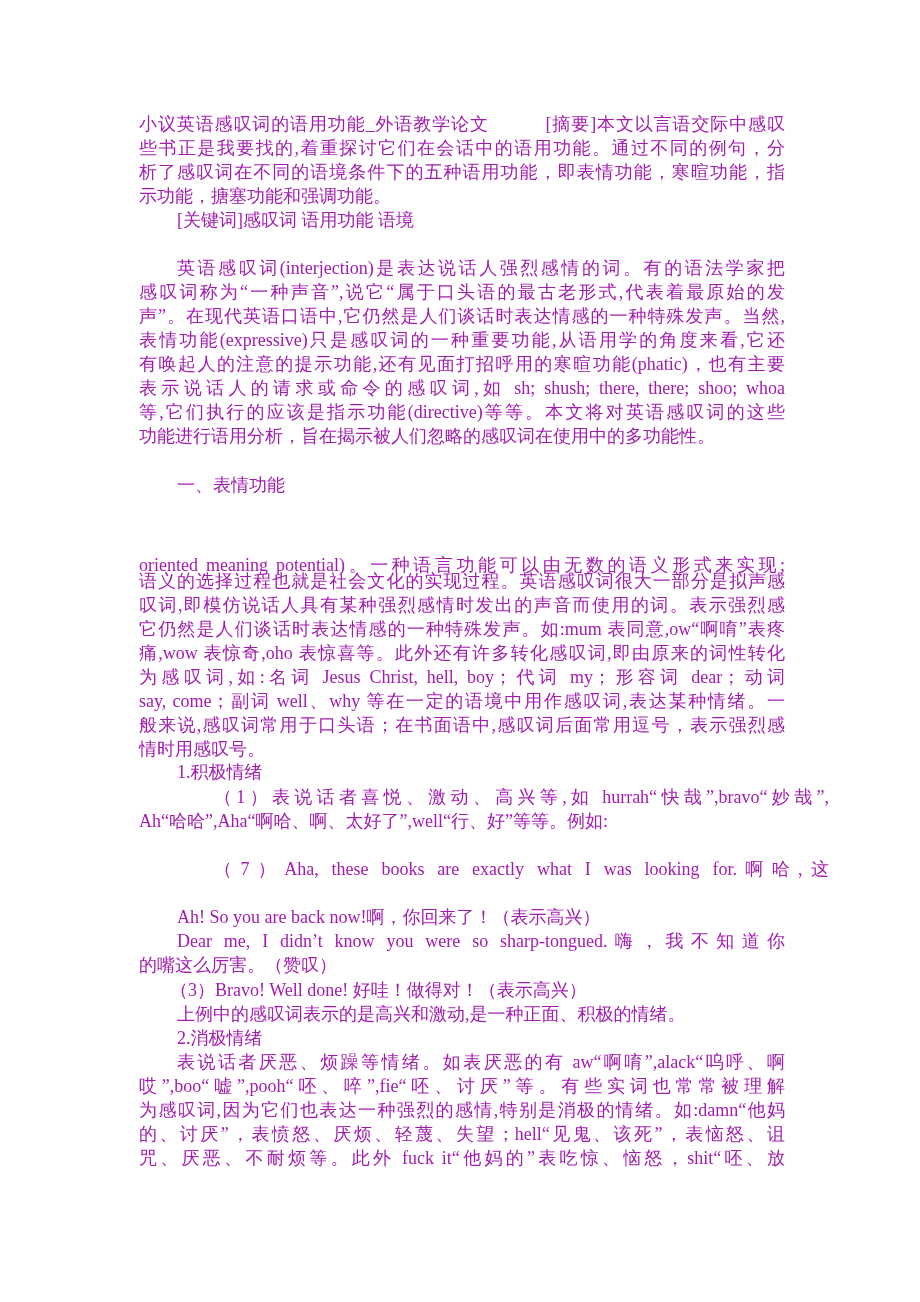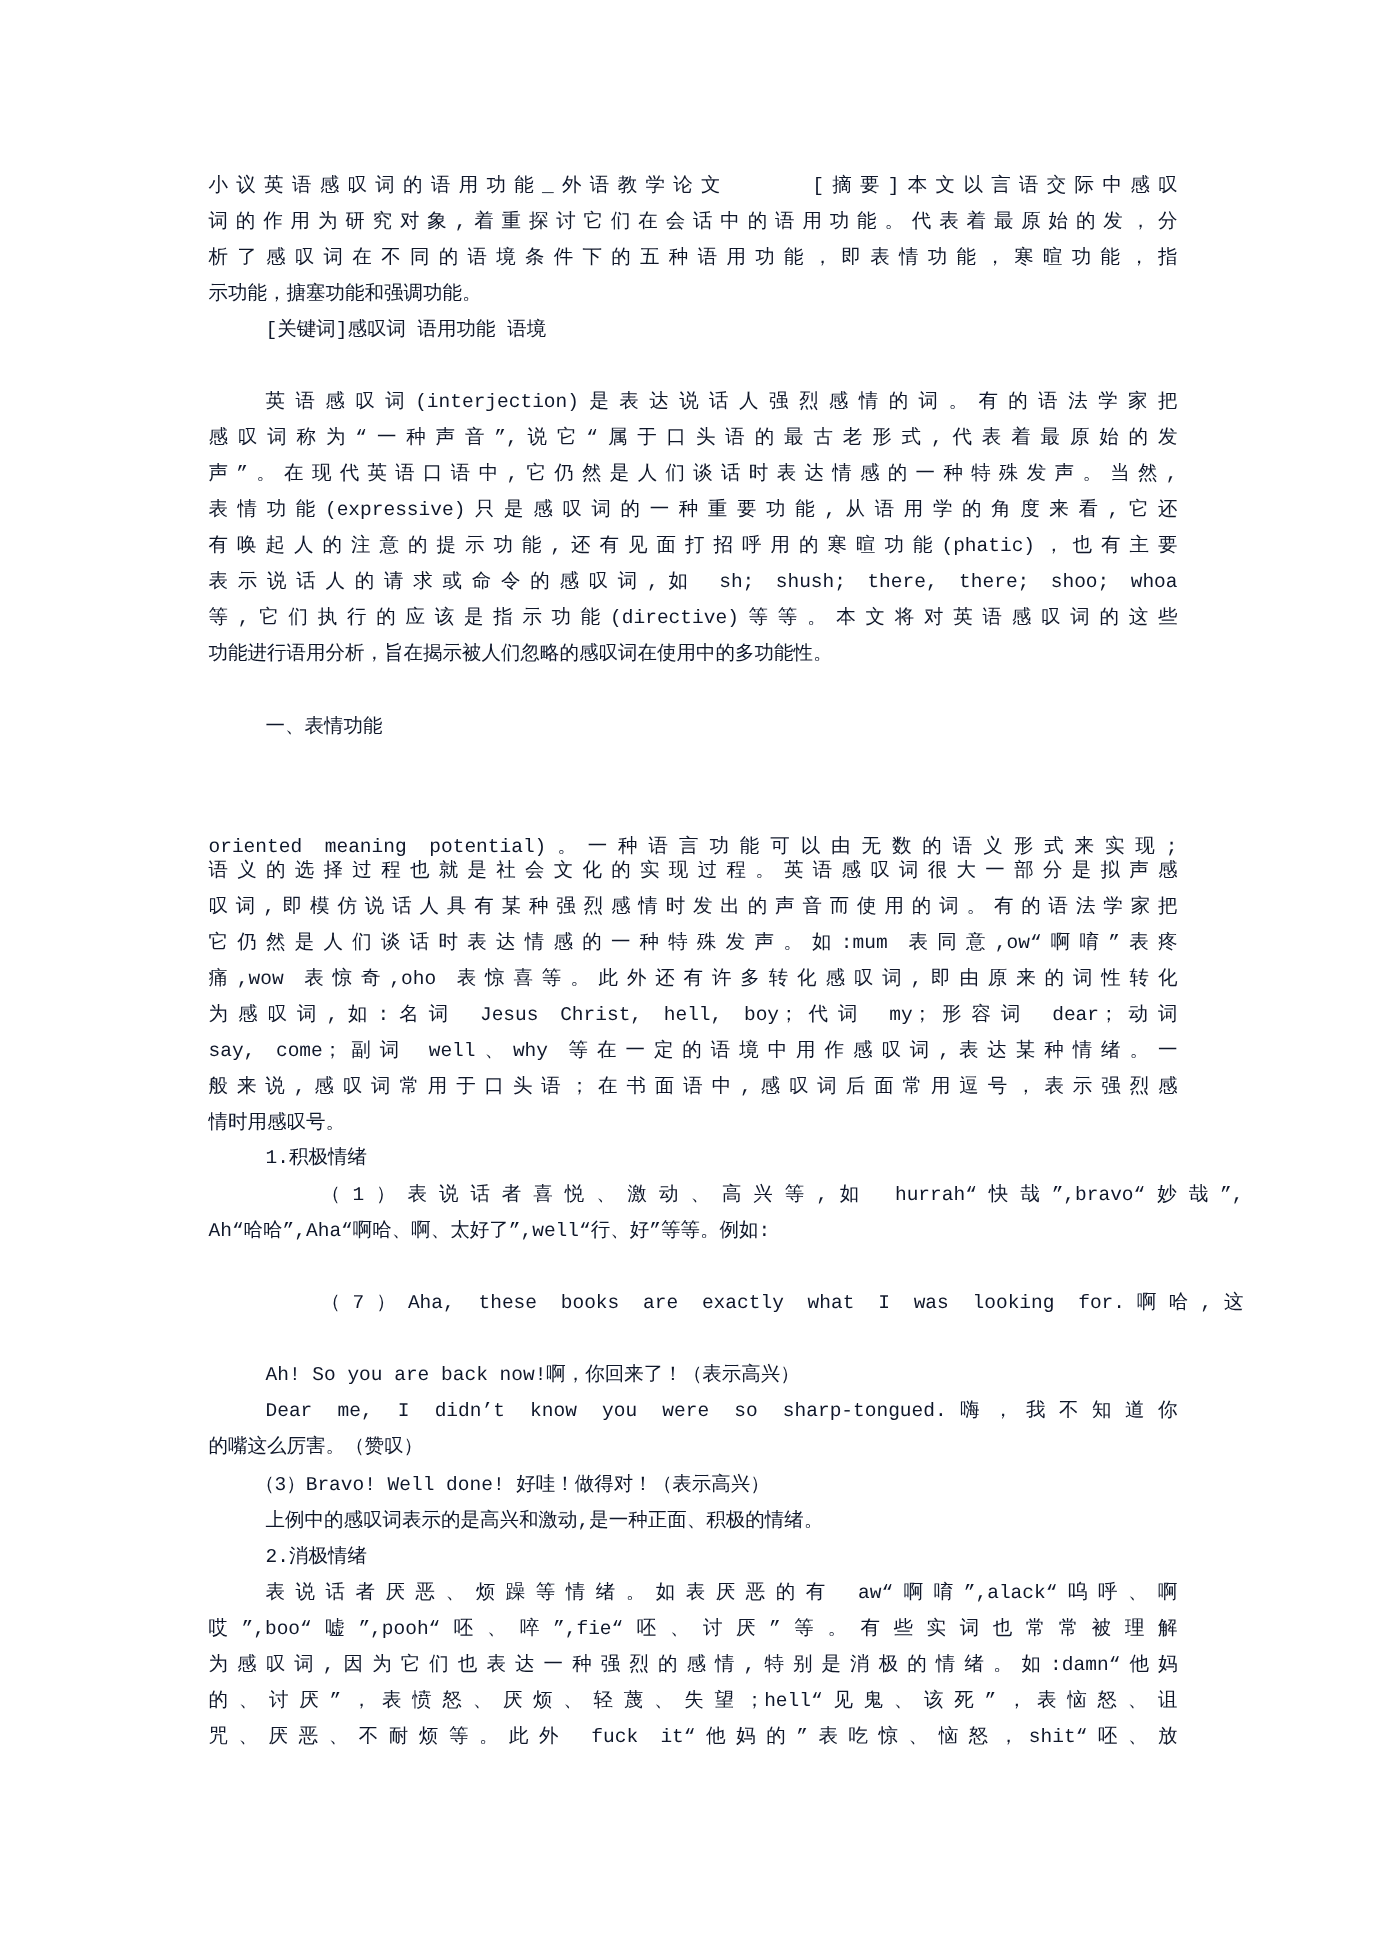--- a/index.html
+++ b/index.html
@@ -3,23 +3,23 @@
 <meta charset="utf-8">
 <style>
   html, body { margin: 0; padding: 0; background: #ffffff; }
   body { width: 920px; height: 1302px; position: relative; overflow: hidden; }
   .page { position: absolute; left: 0; top: 0; width: 920px; height: 1302px; background: #ffffff; }
   .line {
     position: absolute;
     left: 139px;
     height: 24px;
     line-height: 24px;
-    font-family: Liberation Mono, monospace;
-    font-size: 13px;
-    color: #0f172a;
+    font-family: Liberation Serif, serif;
+    font-size: 18px;
+    color: #a21caf;
     white-space: pre;
     overflow: visible;
   }
   .line.full {
     width: 646px;
     text-align: justify;
     text-align-last: justify;
     white-space: normal;
   }
   .line.indent { left: 177px; }
@@ -27,39 +27,39 @@
   .line.paren { left: 170px; }
   .line.paren.full { width: 615px; margin-left: 44px; }
   .line.heading { left: 177px; }
 </style>
 </head>
 <body>
 
 <div class="page">
 
   <div class="line full" style="top:112px">小议英语感叹词的语用功能_外语教学论文　　　[摘要]本文以言语交际中感叹</div>
-  <div class="line full" style="top:136px">词的作用为研究对象,着重探讨它们在会话中的语用功能。代表着最原始的发，分</div>
+  <div class="line full" style="top:136px">些书正是我要找的,着重探讨它们在会话中的语用功能。通过不同的例句，分</div>
   <div class="line full" style="top:160px">析了感叹词在不同的语境条件下的五种语用功能，即表情功能，寒暄功能，指</div>
   <div class="line" style="top:184px">示功能，搪塞功能和强调功能。</div>
   <div class="line indent" style="top:208px">[关键词]感叹词 语用功能 语境</div>
 
   <div class="line indent full" style="top:256px">英语感叹词(interjection)是表达说话人强烈感情的词。有的语法学家把</div>
   <div class="line full" style="top:280px">感叹词称为“一种声音”,说它“属于口头语的最古老形式,代表着最原始的发</div>
   <div class="line full" style="top:328px">表情功能(expressive)只是感叹词的一种重要功能,从语用学的角度来看,它还</div>
   <div class="line full" style="top:304px">声”。在现代英语口语中,它仍然是人们谈话时表达情感的一种特殊发声。当然,</div>
   <div class="line full" style="top:352px">有唤起人的注意的提示功能,还有见面打招呼用的寒暄功能(phatic)，也有主要</div>
   <div class="line full" style="top:376px">表示说话人的请求或命令的感叹词,如 sh; shush; there, there; shoo; whoa</div>
   <div class="line full" style="top:400px">等,它们执行的应该是指示功能(directive)等等。本文将对英语感叹词的这些</div>
   <div class="line" style="top:424px">功能进行语用分析，旨在揭示被人们忽略的感叹词在使用中的多功能性。</div>
 
   <div class="line heading" style="top:473px">一、表情功能</div>
 
   <div class="line full" style="top:553px">oriented meaning potential)。一种语言功能可以由无数的语义形式来实现;</div>
   <div class="line full" style="top:569px">语义的选择过程也就是社会文化的实现过程。英语感叹词很大一部分是拟声感</div>
-  <div class="line full" style="top:593px">叹词,即模仿说话人具有某种强烈感情时发出的声音而使用的词。有的语法学家把</div>
+  <div class="line full" style="top:593px">叹词,即模仿说话人具有某种强烈感情时发出的声音而使用的词。表示强烈感</div>
   <div class="line full" style="top:617px">它仍然是人们谈话时表达情感的一种特殊发声。如:mum 表同意,ow“啊唷”表疼</div>
   <div class="line full" style="top:641px">痛,wow 表惊奇,oho 表惊喜等。此外还有许多转化感叹词,即由原来的词性转化</div>
   <div class="line full" style="top:665px">为感叹词,如:名词 Jesus Christ, hell, boy；代词 my；形容词 dear；动词</div>
   <div class="line full" style="top:689px">say, come；副词 well、why 等在一定的语境中用作感叹词,表达某种情绪。一</div>
   <div class="line full" style="top:713px">般来说,感叹词常用于口头语；在书面语中,感叹词后面常用逗号，表示强烈感</div>
   <div class="line" style="top:737px">情时用感叹号。</div>
 
   <div class="line indent" style="top:760px">1.积极情绪</div>
   <div class="line paren full" style="top:785px">（1）表说话者喜悦、激动、高兴等,如 hurrah“快哉”,bravo“妙哉”,</div>
   <div class="line" style="top:809px">Ah“哈哈”,Aha“啊哈、啊、太好了”,well“行、好”等等。例如:</div>

